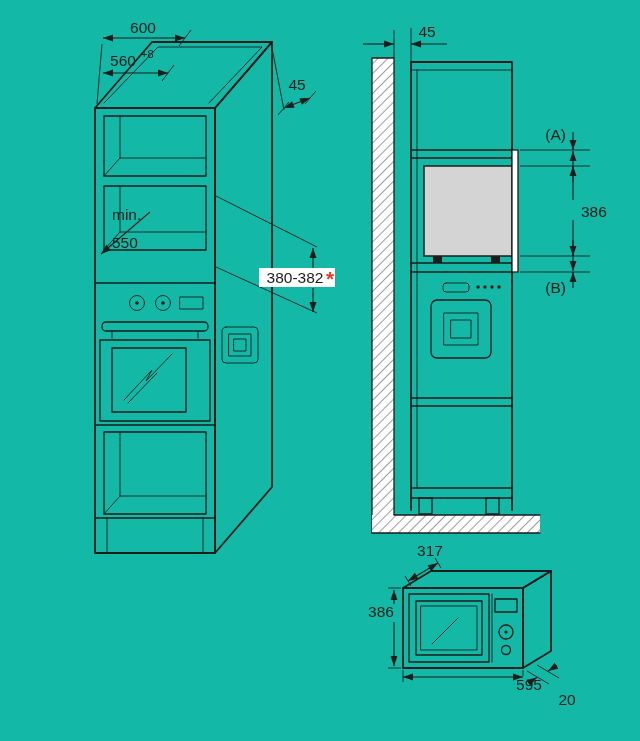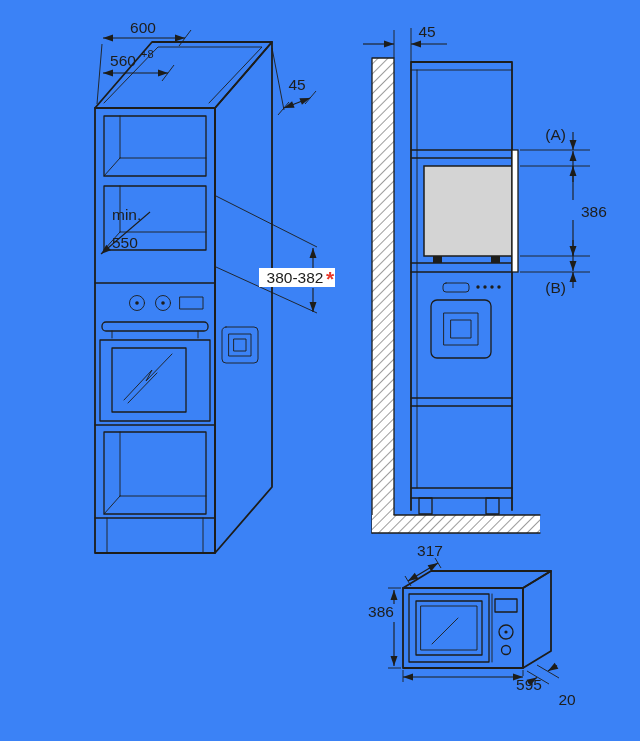--- a/index.html
+++ b/index.html
@@ -1,16 +1,16 @@
 <!DOCTYPE html>
 <html><head>
 <meta charset="utf-8">
 <style>
   html,body{margin:0;padding:0;background:#ffffff;}
-  .canvas{width:640px;height:741px;position:relative;background:#3b82f6;overflow:hidden;}
+  .canvas{width:640px;height:741px;position:relative;background:#14b8a6;overflow:hidden;}
   svg{display:block;}
   .ol{fill:none;stroke:#1d1d1b;stroke-width:1.8;stroke-linejoin:round;stroke-linecap:round;}
   .ml{fill:none;stroke:#1d1d1b;stroke-width:1.3;stroke-linejoin:round;stroke-linecap:round;}
   .tl{fill:none;stroke:#1d1d1b;stroke-width:0.9;stroke-linejoin:round;stroke-linecap:round;}
   .dim{fill:none;stroke:#1d1d1b;stroke-width:1.1;}
   .ext{fill:none;stroke:#1d1d1b;stroke-width:0.9;}
   .solid{fill:#1d1d1b;stroke:none;}
   text.d{font:15.5px "Liberation Sans", sans-serif;fill:#1d1d1b;}
   text.sup{font:11px "Liberation Sans", sans-serif;fill:#1d1d1b;}
   text.red{font:bold 21px "Liberation Sans", sans-serif;fill:#e8392b;}

